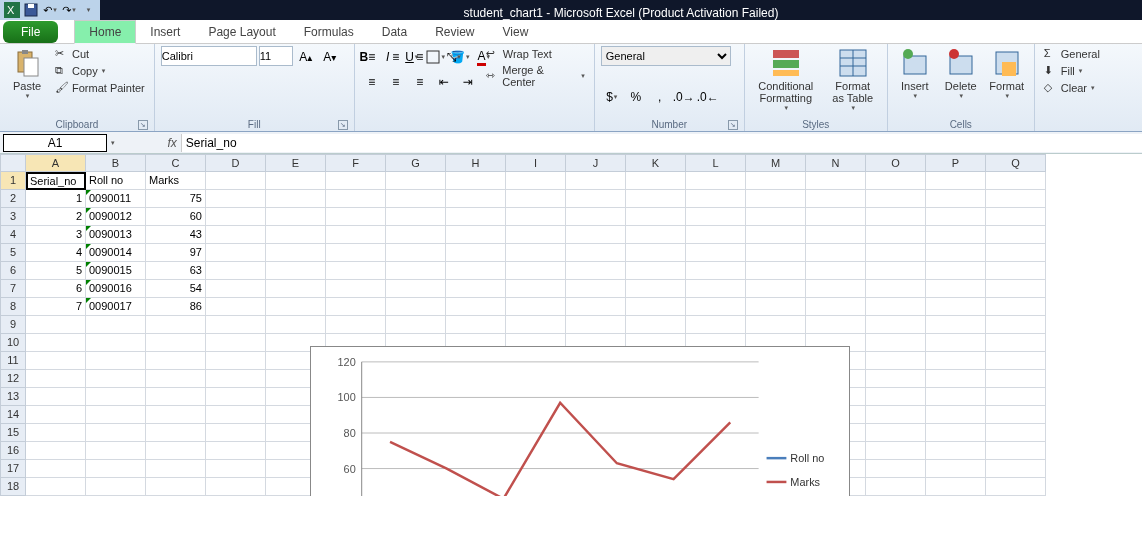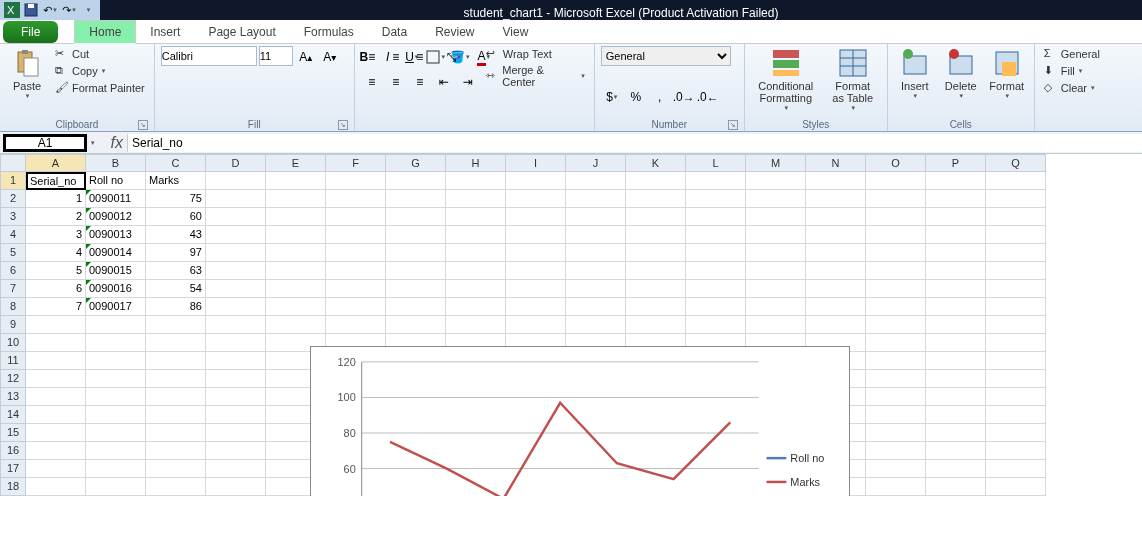--- a/index.html
+++ b/index.html
@@ -32,23 +32,23 @@
 .bigbtn .ic { width: 30px; height: 30px; margin-bottom: 2px;}
 .bigbtnw { display: flex; flex-direction: column; align-items: center; padding: 2px 4px; font-size: 11px; color: #333; text-align: center; }
 .bigbtnw .ic { width: 30px; height: 30px; margin-bottom: 2px;}
 select.rsel, input.rin { font-size: 11px; height: 20px; border: 1px solid #abc; }
 .row3 { display: flex; gap: 2px; }
 .sqbtn { width: 22px; height: 22px; border: 1px solid transparent; display: flex; align-items: center; justify-content: center; font-size: 12px;}
 .dd { font-size: 7px; margin-left: 1px; color: #555;}
 
 
 .fbar-row { display: flex; height: 22px; border-bottom: 1px solid #bcc; align-items: center; background: #eef2f7;}
-.namebox { width: 84px; border: 3px solid #000000; background: #fff; height: 18px; margin: 0 3px; padding: 0 8px; font-size: 12px; text-align: center;}
+.namebox { width: 104px; border: 1px solid #000000; background: #fff; height: 18px; margin: 0 3px; padding: 0 8px; font-size: 12px; text-align: center;}
 .fbar-icons { display:flex; gap:2px; padding: 0 6px; color: #777;}
-.fx { font-style: italic; font-size: 16px; color: #555; padding: 0 4px;}
+.fx { font-style: italic; font-size: 12px; color: #555; padding: 0 4px; margin-left: 37px;}
 .formula-input { flex:1; border: none; background: #fff; height: 18px; padding: 0 4px; font-size: 12px; border-left: 1px solid #ccc;}
 
 
 .gridwrap { display: flex; }
 .rowhdrs { display: flex; flex-direction: column; }
 .corner { width: 26px; height: 18px; background: #e7edf5; border: 1px solid #c4cdd8;}
 .rowhdr { width: 26px; height: 18px; background: #e7edf5; border: 1px solid #c4cdd8; border-top: none; text-align: center; font-size: 11px; color: #333; line-height: 17px;}
 .colhdr { height: 18px; background: #e7edf5; border: 1px solid #c4cdd8; border-left: none; text-align: center; font-size: 11px; color: #333; line-height: 17px;}
 .colA{width:60px}.colB{width:60px}.colC{width:60px}.colD{width:60px}
 .colE{width:60px}.colF{width:60px}.colG{width:60px}.colH{width:60px}.colI{width:60px}.colJ{width:60px}.colK{width:60px}.colL{width:60px}.colM{width:60px}.colN{width:60px}.colO{width:60px}.colP{width:60px}.colQ{width:60px}

